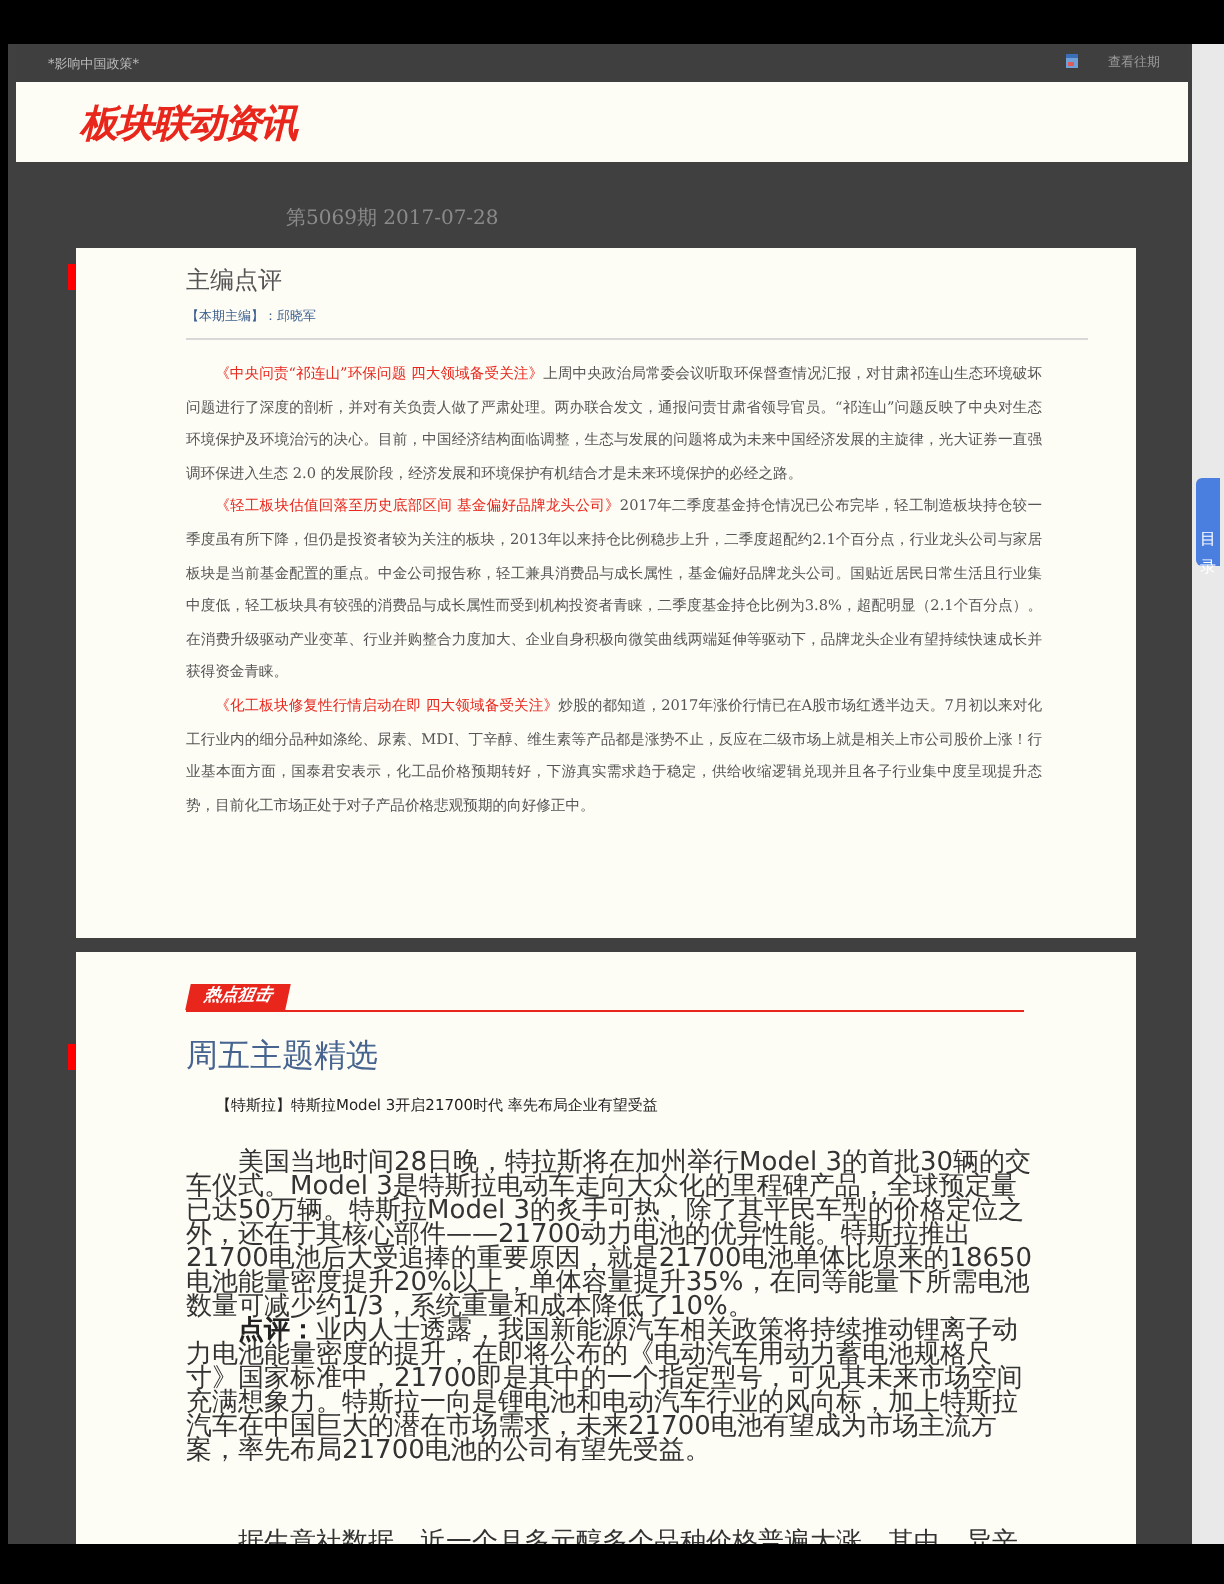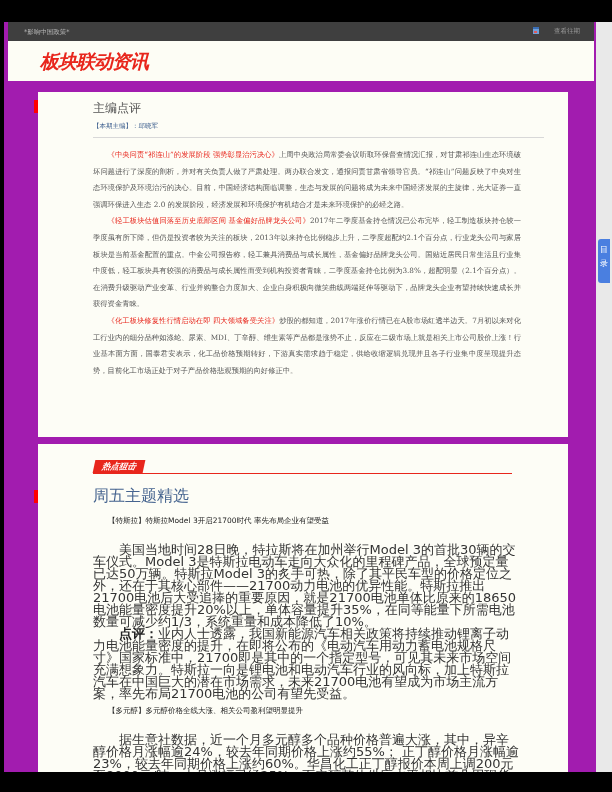--- a/index.html
+++ b/index.html
@@ -1,50 +1,50 @@
 <!DOCTYPE html>
 <html><head>
 <meta charset="utf-8">
 <style>
   html, body { margin:0; padding:0; }
   body { width:612px; height:792px; background:#000; position:relative; overflow:hidden;
          font-family:"DejaVu Serif", serif; }
-  .viewport { position:absolute; left:4px; top:22px; width:608px; height:750px; background:#a21caf; overflow:hidden; }
+  .viewport { position:absolute; left:4px; top:22px; width:608px; height:750px; background:#404040; overflow:hidden; }
   .scroll-strip { position:absolute; right:0; top:0; width:16px; height:100%; background:#e9e9e9; }
   .topbar { position:absolute; left:4px; top:0; width:586px; height:19px; background:#3f3f3f; color:#bdbdbd;
             font-size:6.5px; }
   .topbar .slogan { position:absolute; left:16px; top:6px; }
   .topbar .archive { position:absolute; right:14px; top:5px; display:flex; gap:15px; color:#9a9a9a; }
   .cal-icon { width:6px; height:7px; background:#6fa0d8; border-top:2px solid #3a6eb6; box-sizing:border-box; position:relative; }
   .cal-icon::after { content:""; position:absolute; left:1px; top:2px; width:3px; height:2px; background:#e05a5a; }
   .header { position:absolute; left:4px; top:19px; width:586px; height:40px; background:#fdfdf5;text-decoration:underline; }
   .logo { position:absolute; left:32px; top:8px; font-family:"DejaVu Sans", sans-serif; font-weight:bold; font-style:italic;
           color:#e8261c; font-size:19px; letter-spacing:-1px; }
   .issue { position:absolute; left:135px; top:17px; color:#8a8a8a; font-size:10px;margin-top:44px; }
-  .card { position:absolute; background:#fdfdf6; }
+  .card { position:absolute; background:#fdfdf6;margin-top:32px; }
   .card1 { left:34px; top:70px; width:530px; height:345px; }
   .card2 { left:34px; top:422px; width:530px; height:330px; }
   .redmark { position:absolute; left:-4px; width:4px; height:13px; background:#ff0000; }
   .sec-title { position:absolute; left:55px; color:#555; font-size:12px; }
   .editor { position:absolute; left:55px; top:30px; font-size:6.5px; color:#3d5f8e;text-align:right; }
   .divider { position:absolute; left:55px; right:24px; height:1px; background:#d8d8d8; }
   .para { position:absolute; left:55px; width:428px; font-size:7.3px; line-height:16.6px; color:#555; text-align:justify; }
   .para .hl { color:#e8261c; }
   .para p { margin:0; text-indent:2em; }
   .hot-tab { position:absolute; left:56px; top:16px; height:13px; padding:0 8px; background:#e8261c; color:#fff;
              font-family:"DejaVu Sans", sans-serif; font-weight:bold; font-style:italic; font-size:8.5px; line-height:13px;
              transform:skewX(-12deg); }
   .hot-line { position:absolute; left:55px; right:56px; top:29px; height:1px; background:#e8261c; }
   .sec2-title { position:absolute; left:55px; top:42px; font-size:16px; color:#46648f; }
   .sub-head { position:absolute; left:70px; font-family:"DejaVu Sans", sans-serif; font-weight:normal; font-size:7.5px; color:#222; }
   .body2 { position:absolute; left:55px; width:428px; font-family:"DejaVu Sans", sans-serif; font-size:13px; line-height:12px; color:#333; }
   .body2 p { margin:0; text-indent:2em; }
   .body2 b { color:#222; }
   .toc { position:absolute; right:2px; top:217px; width:12px; height:44px; background:#4a7fe0; border-radius:3px 0 0 3px;
-         color:#fff; font-size:8px; text-align:center; line-height:14px; padding-top:4px; box-sizing:border-box;
+         color:#fff; font-size:8px; text-align:center; line-height:14px; padding-top:24px; box-sizing:border-box;
          font-family:"DejaVu Sans", sans-serif; }
 </style>
 </head>
 <body>
 
 <div class="viewport">
   <div class="scroll-strip"></div>
 
   <div class="topbar">
     <span class="slogan">*影响中国政策*</span>
@@ -60,38 +60,37 @@
   </div>
 
   <div class="card card1">
     <div class="redmark" style="top:8px"></div>
     <div class="sec-title" style="top:8px">主编点评</div>
     <div class="editor">
       <span>【本期主编】：</span><span>邱晓军</span>
     </div>
     <div class="divider" style="top:45px"></div>
     <div class="para" style="top:55px">
-      <p><span class="hl">《中央问责“祁连山”的发展阶段 强势彰显治污决心》</span><span>上周中央政治局常委会议听取环保督查情况汇报，对甘肃祁连山生态环境破坏问题进行了深度的剖析，并对有关负责人做了严肃处理。两办联合发文，通报问责甘肃省领导官员。“祁连山”问题反映了中央对生态环境保护及环境治污的决心。目前，中国经济结构面临调整，生态与发展的问题将成为未来中国经济发展的主旋律，光大证券一直强调环保进入生态 2.0 的发展阶段，经济发展和环境保护有机结合才是未来环境保护的必经之路。</span></p>
+      <p><span class="hl">《中央问责“祁连山”环保问题 四大领域备受关注》</span><span>上周中央政治局常委会议听取环保督查情况汇报，对甘肃祁连山生态环境破坏问题进行了深度的剖析，并对有关负责人做了严肃处理。两办联合发文，通报问责甘肃省领导官员。“祁连山”问题反映了中央对生态环境保护及环境治污的决心。目前，中国经济结构面临调整，生态与发展的问题将成为未来中国经济发展的主旋律，光大证券一直强调环保进入生态 2.0 的发展阶段，经济发展和环境保护有机结合才是未来环境保护的必经之路。</span></p>
       <p><span class="hl">《轻工板块估值回落至历史底部区间 基金偏好品牌龙头公司》</span><span>2017年二季度基金持仓情况已公布完毕，轻工制造板块持仓较一季度虽有所下降，但仍是投资者较为关注的板块，2013年以来持仓比例稳步上升，二季度超配约2.1个百分点，行业龙头公司与家居板块是当前基金配置的重点。中金公司报告称，轻工兼具消费品与成长属性，基金偏好品牌龙头公司。国贴近居民日常生活且行业集中度低，轻工板块具有较强的消费品与成长属性而受到机构投资者青睐，二季度基金持仓比例为3.8%，超配明显（2.1个百分点）。在消费升级驱动产业变革、行业并购整合力度加大、企业自身积极向微笑曲线两端延伸等驱动下，品牌龙头企业有望持续快速成长并获得资金青睐。</span></p>
       <p><span class="hl">《化工板块修复性行情启动在即 四大领域备受关注》</span><span>炒股的都知道，2017年涨价行情已在A股市场红透半边天。7月初以来对化工行业内的细分品种如涤纶、尿素、MDI、丁辛醇、维生素等产品都是涨势不止，反应在二级市场上就是相关上市公司股价上涨！行业基本面方面，国泰君安表示，化工品价格预期转好，下游真实需求趋于稳定，供给收缩逻辑兑现并且各子行业集中度呈现提升态势，目前化工市场正处于对子产品价格悲观预期的向好修正中。</span></p>
     </div>
   </div>
 
   <div class="card card2">
     <div class="hot-tab">热点狙击</div>
     <div class="hot-line"></div>
     <div class="redmark" style="top:46px"></div>
     <div class="sec2-title">周五主题精选</div>
 
     <div class="sub-head" style="top:72px">【特斯拉】特斯拉Model 3开启21700时代  率先布局企业有望受益</div>
     <div class="body2" style="top:100px">
       <p>美国当地时间28日晚，特拉斯将在加州举行Model 3的首批30辆的交车仪式。Model 3是特斯拉电动车走向大众化的里程碑产品，全球预定量已达50万辆。特斯拉Model 3的炙手可热，除了其平民车型的价格定位之外，还在于其核心部件——21700动力电池的优异性能。特斯拉推出21700电池后大受追捧的重要原因，就是21700电池单体比原来的18650电池能量密度提升20%以上，单体容量提升35%，在同等能量下所需电池数量可减少约1/3，系统重量和成本降低了10%。</p>
       <p><b>点评：</b><span>业内人士透露，我国新能源汽车相关政策将持续推动锂离子动力电池能量密度的提升，在即将公布的《电动汽车用动力蓄电池规格尺寸》国家标准中，21700即是其中的一个指定型号，可见其未来市场空间充满想象力。特斯拉一向是锂电池和电动汽车行业的风向标，加上特斯拉汽车在中国巨大的潜在市场需求，未来21700电池有望成为市场主流方案，率先布局21700电池的公司有望先受益。</span></p>
     </div>
 
-    <div class="sub-head" style="top:262px">【多元醇】多元醇价格全线大涨、相关公司盈利望明显提升</div>
     <div class="body2" style="top:290px">
       <p>据生意社数据，近一个月多元醇多个品种价格普遍大涨，其中，异辛醇价格月涨幅逾24%，较去年同期价格上涨约55%； 正丁醇价格月涨幅逾23%，较去年同期价格上涨约60%。华昌化工正丁醇报价本周上调200元至8000元/吨，本月涨幅已经25%。而辛醇整体供应水平相比前几周现货供应明显提高，但仍处于低</p>
     </div>
   </div>
 
   <div class="toc">目录</div>
 </div>
 
 </body></html>

